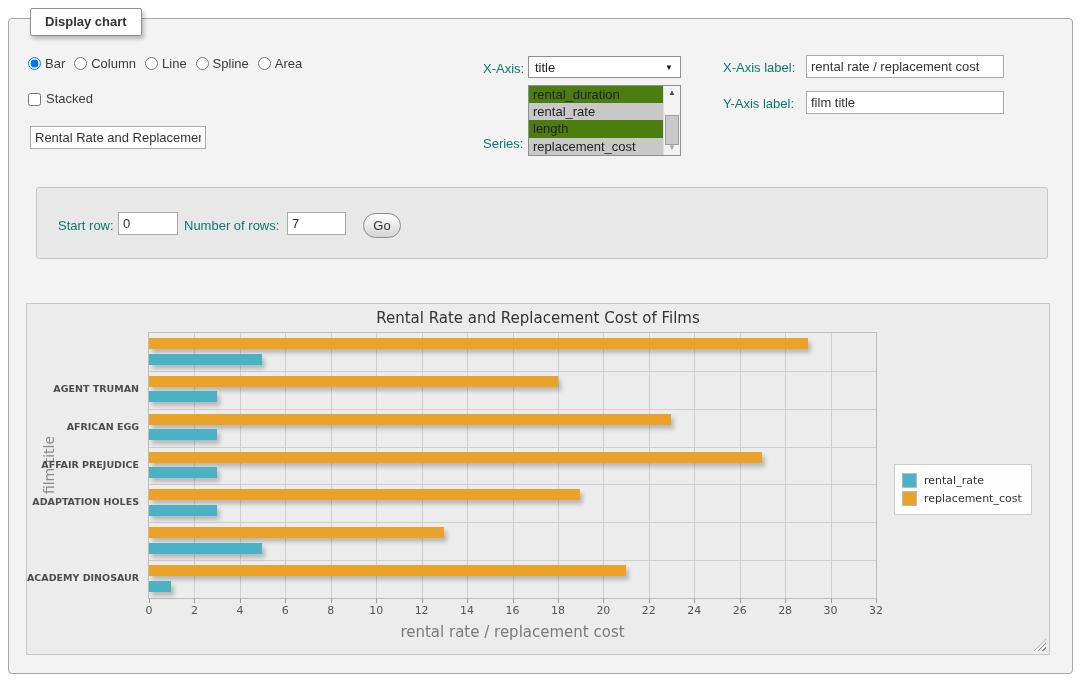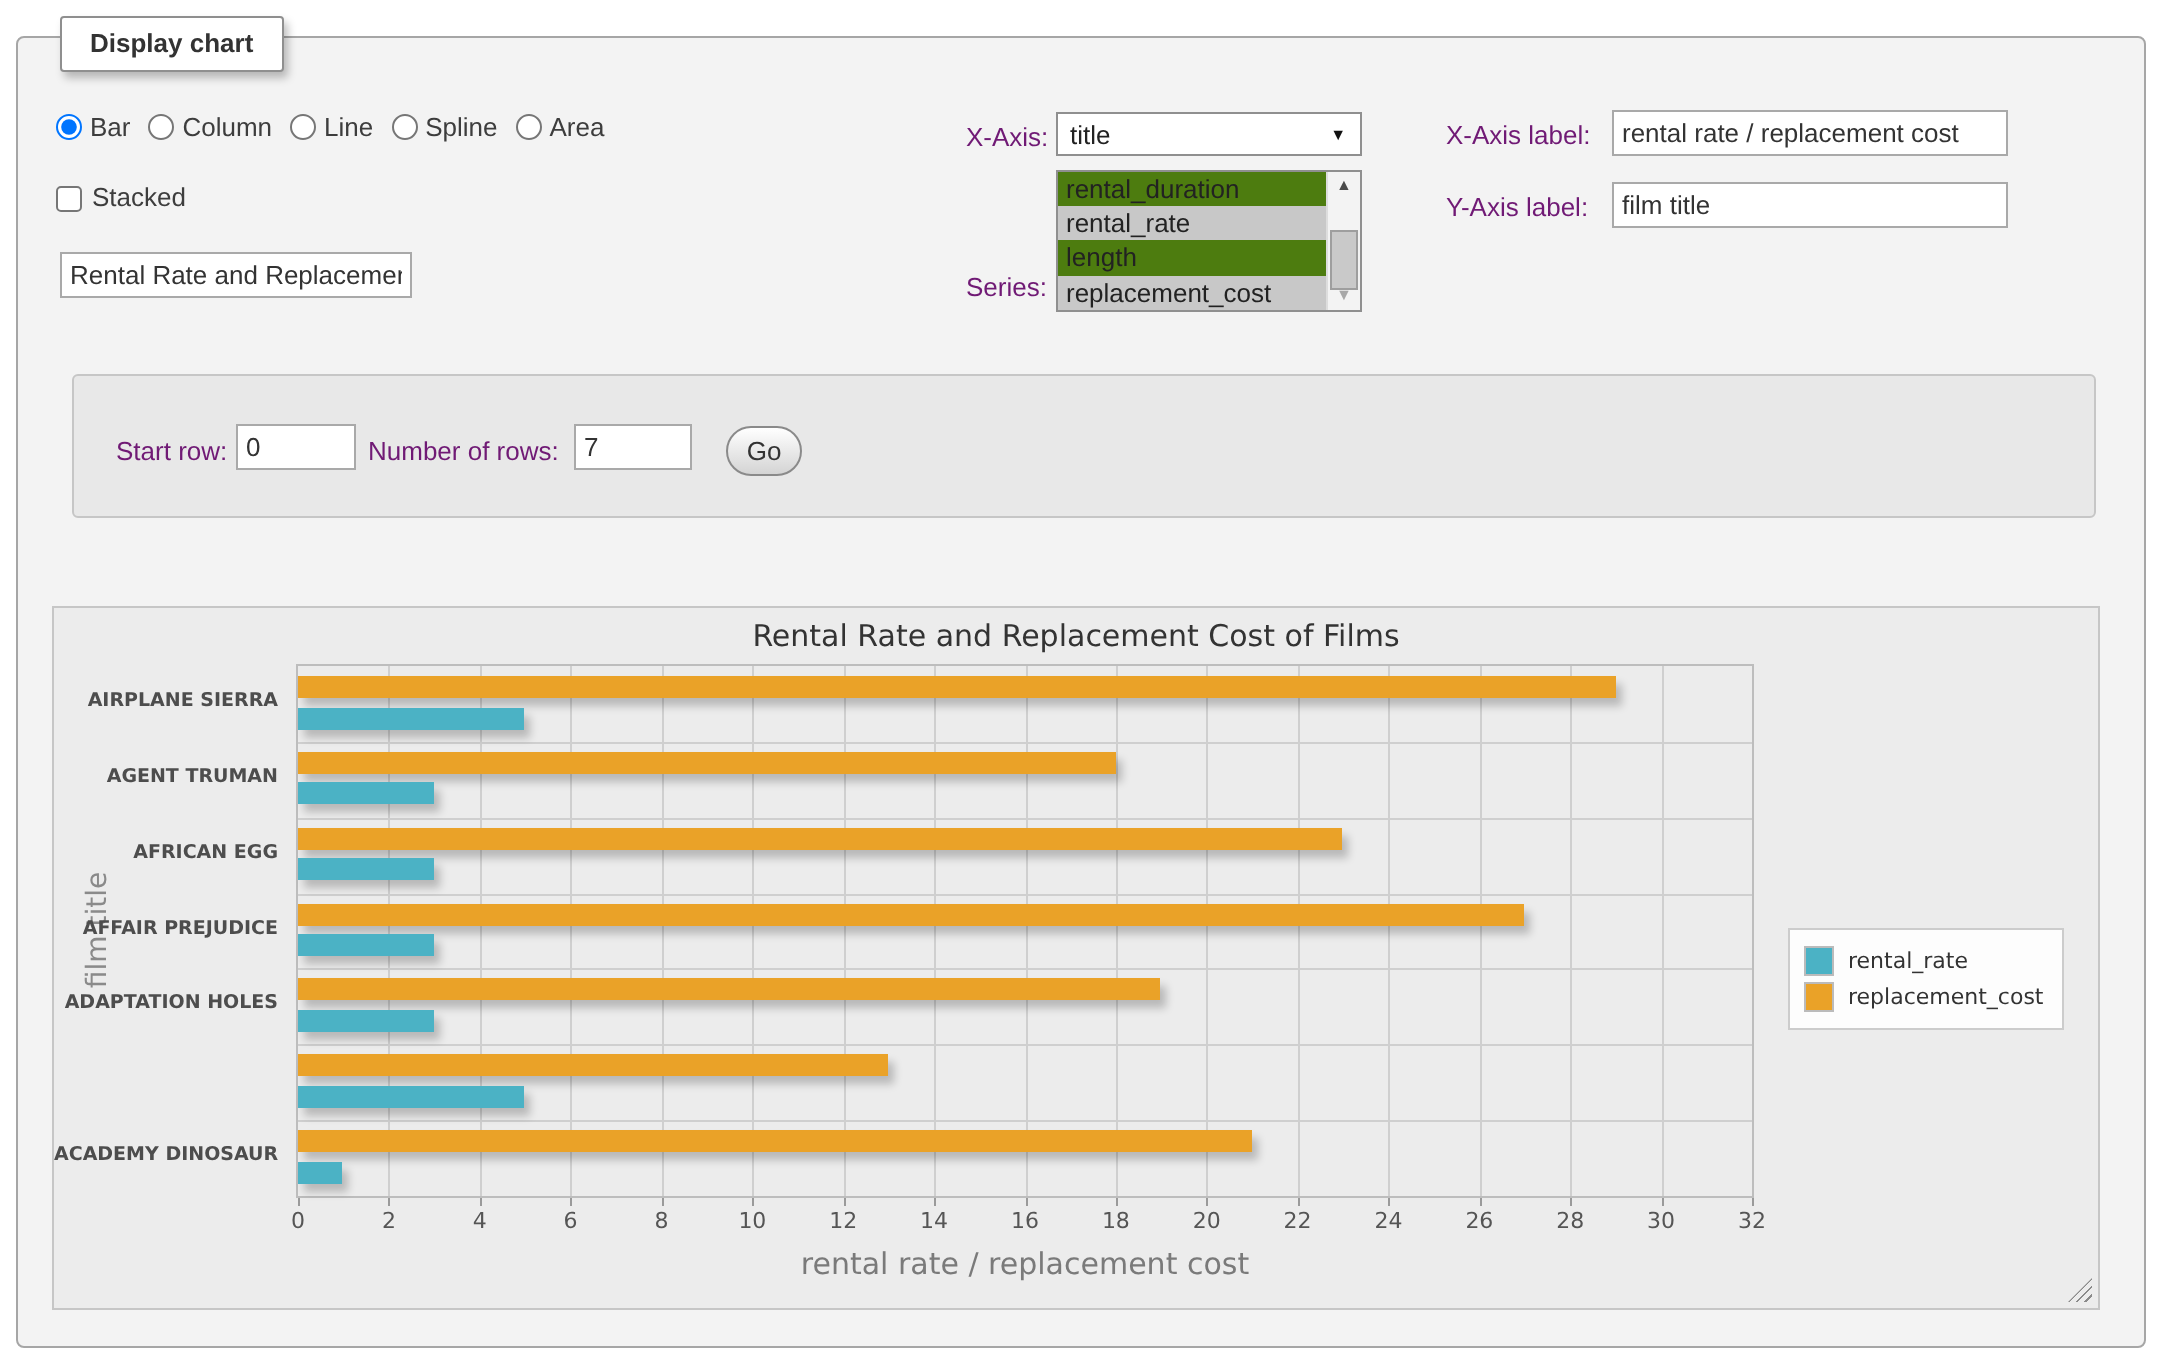--- a/index.html
+++ b/index.html
@@ -1,19 +1,19 @@
 <!DOCTYPE html>
 <html><head>
 <meta charset="utf-8">
 <style>
   html,body{margin:0;padding:0;background:#fff;}
   .page{position:relative;width:1081px;height:681px;background:#fff;font-family:"Liberation Sans",sans-serif;overflow:hidden;}
   .fieldset{position:absolute;left:8px;top:18px;width:1065px;height:656px;border:1px solid #a6a6a6;border-radius:4px;background:#f3f3f3;box-sizing:border-box;}
   .tab{position:absolute;left:30px;top:8px;height:26px;line-height:26px;padding:0 14px;background:#fff;border:1px solid #8f8f8f;border-radius:2px;font-weight:bold;font-size:13px;color:#333;box-shadow:2px 3px 4px rgba(0,0,0,0.25);z-index:5;}
-  .ctl-label{position:absolute;font-size:13px;color:#701a75;white-space:nowrap;}
+  .ctl-label{position:absolute;font-size:13px;color:#0f766e;white-space:nowrap;}
   input.text{position:absolute;border:1px solid #a9a9a9;font-size:13px;color:#333;padding:0 4px;box-sizing:border-box;background:#fff;font-family:"Liberation Sans",sans-serif;}
   .radio-group{position:absolute;left:28px;top:54px;display:flex;align-items:center;font-size:13px;color:#3d3d3d;height:18px;}
   .radio-option{display:flex;align-items:center;margin-right:9px;cursor:default;}
   .radio-option input{margin:0 4px 0 0;}
   .checkbox-row{position:absolute;left:28px;top:88px;display:flex;align-items:flex-end;font-size:13px;color:#3d3d3d;height:18px;}
   .checkbox-row input{margin:0 5px 0 0;}
   .select{position:absolute;left:528px;top:56px;width:153px;height:22px;background:#fff;border:1px solid #8f8f8f;box-sizing:border-box;font-size:13px;color:#222;display:flex;align-items:center;justify-content:space-between;padding:0 7px 0 6px;}
   .select .arrow{font-size:8px;color:#111;}
   .series-list{position:absolute;left:528px;top:85px;width:153px;height:71px;background:#4d7c0f;border:1px solid #8f8f8f;box-sizing:border-box;display:flex;}
   .series-items{flex:1;overflow:hidden;}
@@ -193,20 +193,19 @@
       <div class="tick-mark" style="left: 667.25px;"></div>
       <div class="tick-label" style="left: 642.25px;">24</div>
       <div class="tick-mark" style="left: 712.688px;"></div>
       <div class="tick-label" style="left: 687.688px;">26</div>
       <div class="tick-mark" style="left: 758.125px;"></div>
       <div class="tick-label" style="left: 733.125px;">28</div>
       <div class="tick-mark" style="left: 803.562px;"></div>
       <div class="tick-label" style="left: 778.562px;">30</div>
       <div class="tick-mark" style="left: 849px;"></div>
       <div class="tick-label" style="left: 824px;">32</div>
-      <div class="cat-label" style="top: 28px; height: 37.8571px; line-height: 37.8571px;">AIRPLANE SIERRA</div>
       <div class="cat-label" style="top: 65.8571px; height: 37.8571px; line-height: 37.8571px;">AGENT TRUMAN</div>
       <div class="cat-label" style="top: 103.714px; height: 37.8571px; line-height: 37.8571px;">AFRICAN EGG</div>
       <div class="cat-label" style="top: 141.571px; height: 37.8571px; line-height: 37.8571px;">AFFAIR PREJUDICE</div>
       <div class="cat-label" style="top: 179.429px; height: 37.8571px; line-height: 37.8571px;">ADAPTATION HOLES</div>
       <div class="cat-label" style="top: 255.143px; height: 37.8571px; line-height: 37.8571px;">ACADEMY DINOSAUR</div>
     </div>
 </div>
 
 </body></html>

